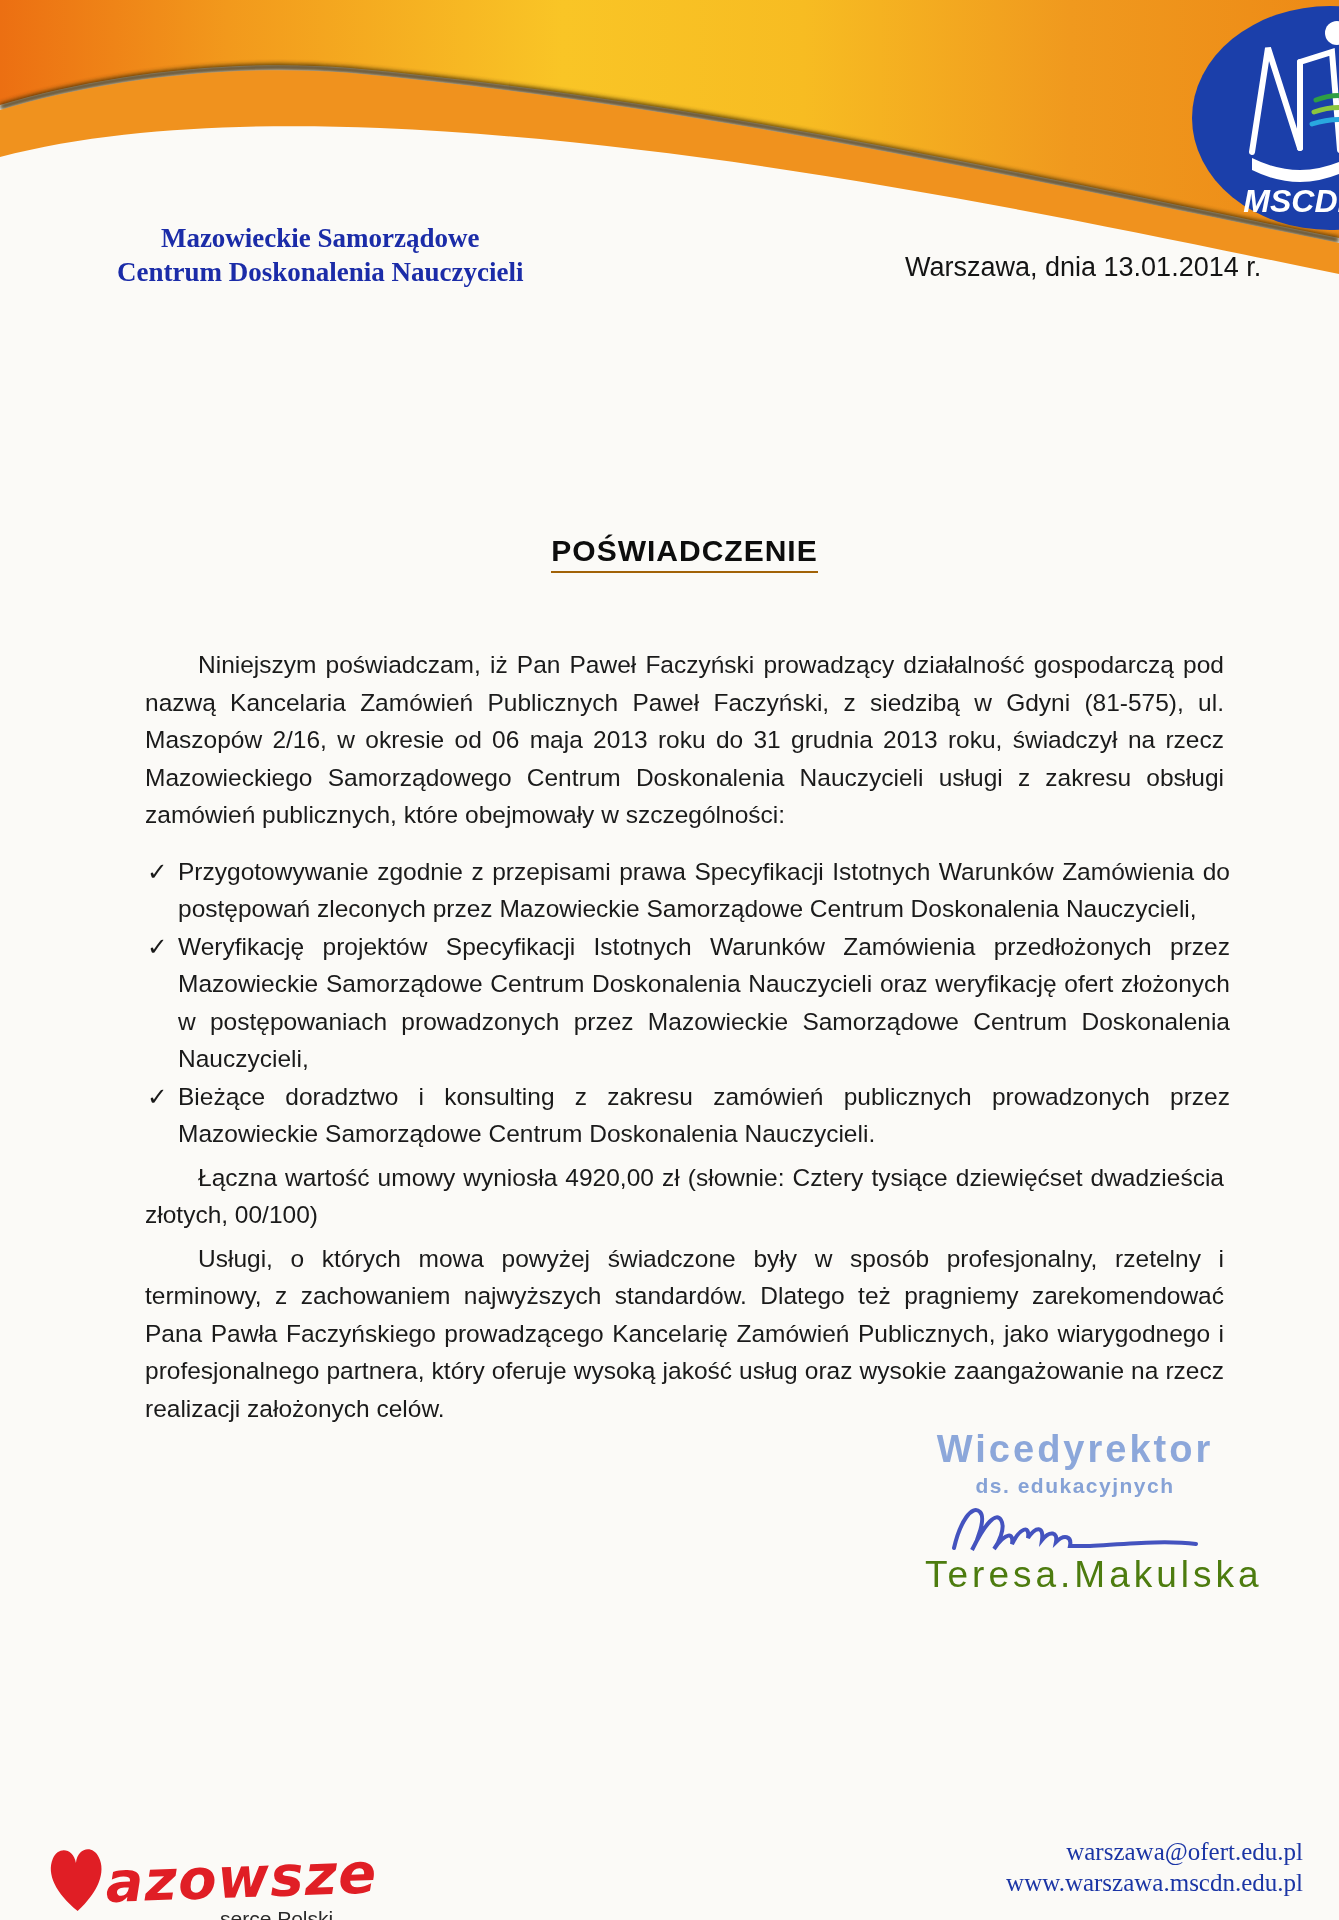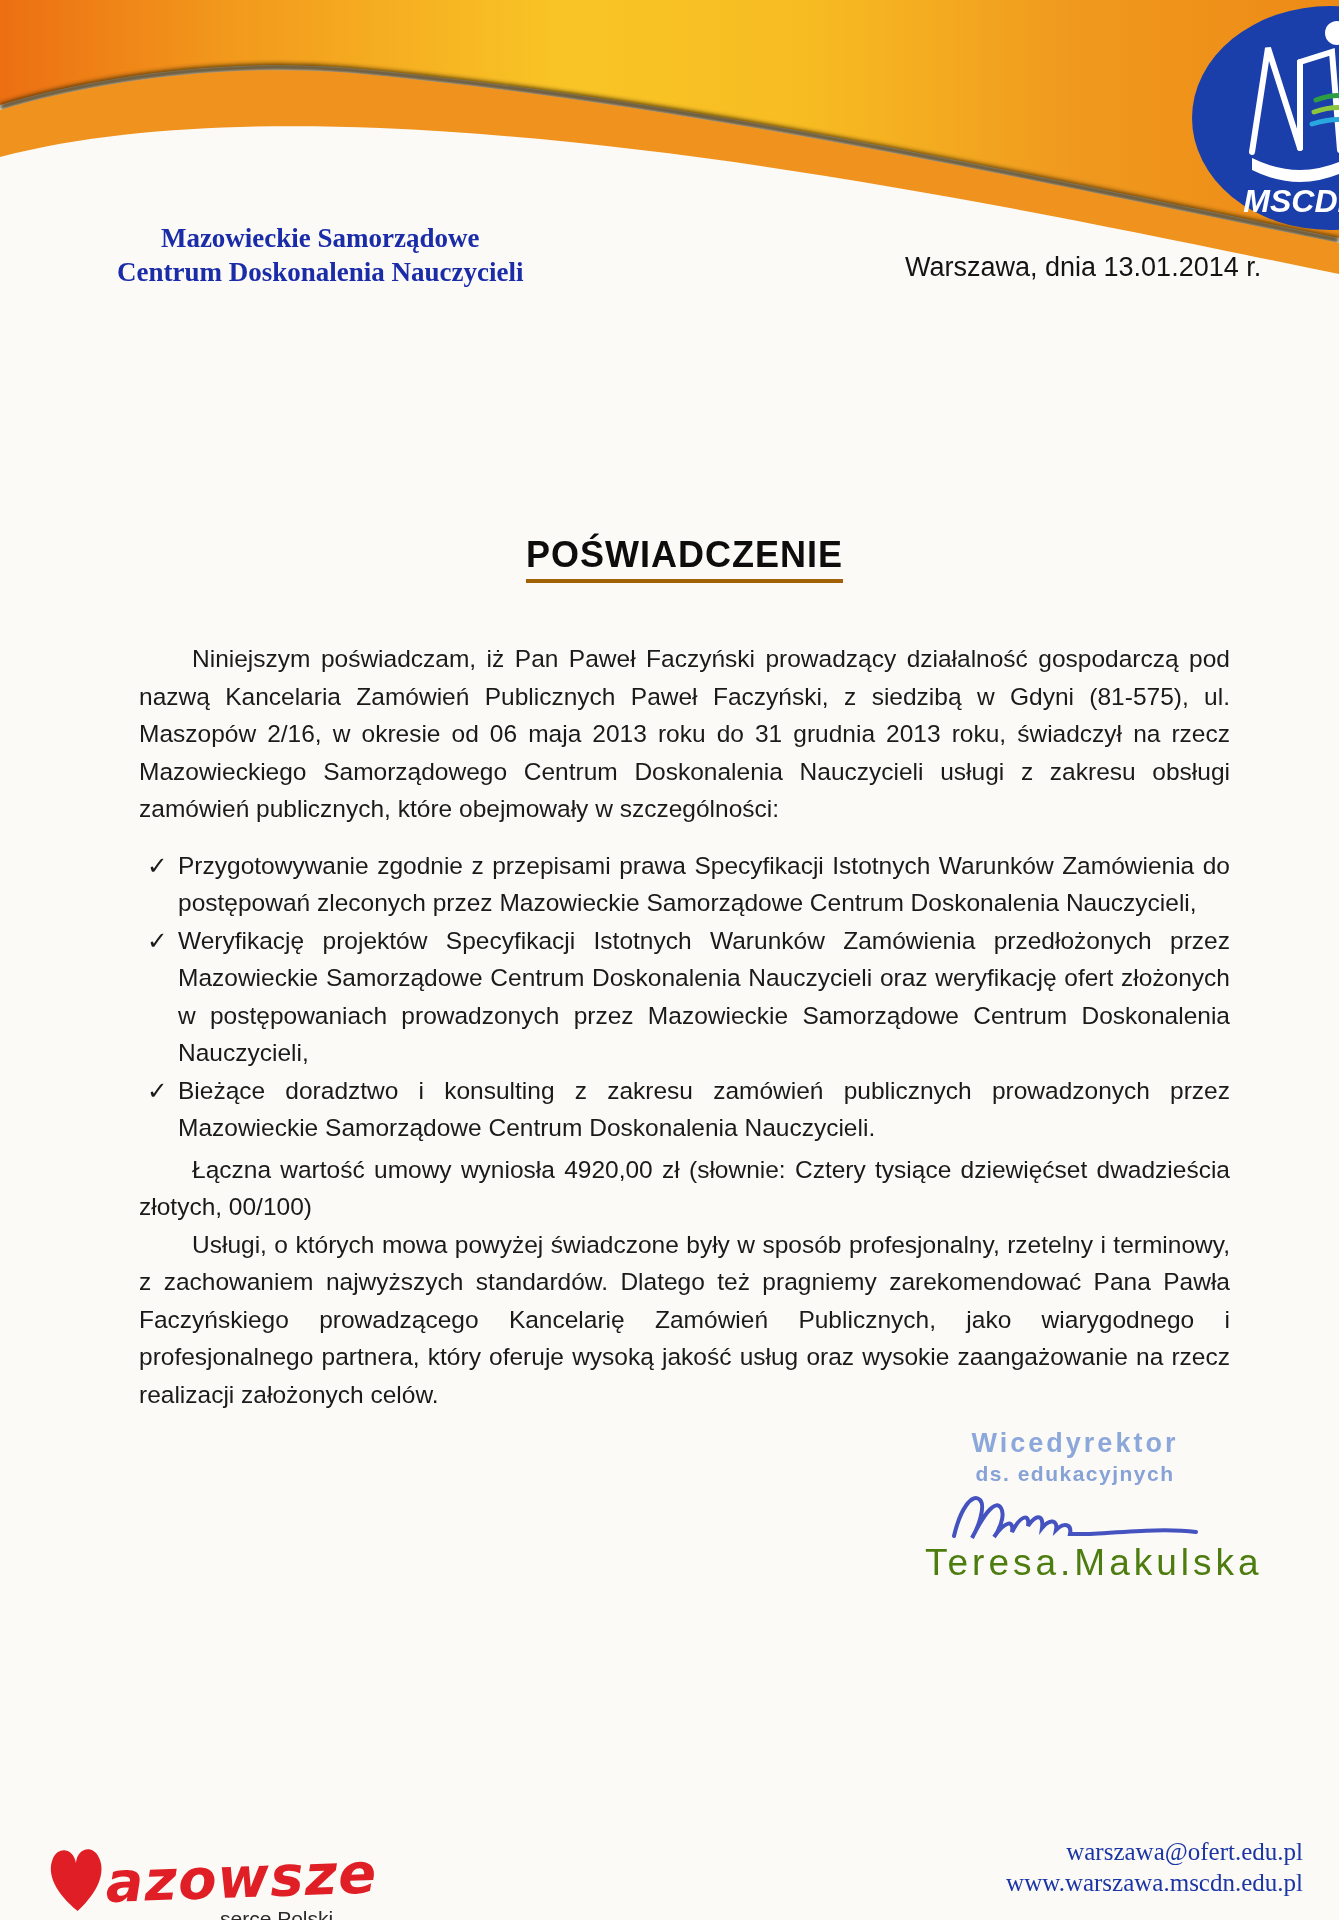--- a/index.html
+++ b/index.html
@@ -18,38 +18,38 @@
   }
   .lh-address {
     position:absolute; left:117px; top:314px;
     font-family:"Liberation Serif", serif; font-size:24px; line-height:30px;
     color:#2838AE; white-space:pre;
   }
   .date-line { position:absolute; left:905px; top:252px; font-size:27px; color:#141414; }
   
   .title-wrap { position:absolute; left:139px; top:534px; width:1091px; text-align:center; }
   .title-text {
-    display:inline-block; font-weight:bold; font-size:36px; letter-spacing:1px;
-    color:#0D0D0D; border-bottom:4px solid #a16207; padding-bottom:3px;
+    display:inline-block; font-weight:bold; font-size:30px; letter-spacing:1px;
+    color:#0D0D0D; border-bottom:2px solid #a16207; padding-bottom:3px;
   }
   
   .body-text {
     position:absolute; left:139px; top:640px; width:1091px;
     font-size:24.5px; line-height:37.5px; text-align:justify; color:#1A1A1A;
   }
-  .body-text p { margin:0; }
+  .body-text p { margin:6px; }
   .p-indent { text-indent:53px; }
   .bullet-list { list-style:none; margin:19px 0 4px 0; padding:0 0 0 39px; }
   .bullet-item { position:relative; text-align:justify; }
   .check { position:absolute; left:-31px; top:0; font-family:"DejaVu Sans", sans-serif; }
   .para2 { margin-top:4px; }
   .para3 { margin-top:32px; }
   
   .stamp { position:absolute; left:925px; top:1428px; width:300px; text-align:center; }
-  .stamp-title { font-weight:bold; font-size:27px; letter-spacing:3px; color:#8CA7DA; }
+  .stamp-title { font-weight:bold; font-size:38px; letter-spacing:3px; color:#8CA7DA; }
   .stamp-sub { font-weight:bold; font-size:21px; letter-spacing:1.5px; color:#86A2D6; margin-top:3px; }
   .sig-svg { display:block; margin:-10px auto -12px auto; }
   .stamp-name { font-size:37px; letter-spacing:4px; color:#4d7c0f; }
   
   .footer-logo { position:absolute; left:46px; top:1833px; }
   .footer-tagline { position:absolute; left:220px; top:1907px; font-size:21px; color:#2A2A2A; }
   .footer-links {
     position:absolute; right:36px; top:1836px; text-align:right;
     font-family:"Liberation Serif", serif; font-size:25px; line-height:31px; color:#1B35A5;
     white-space:pre;

